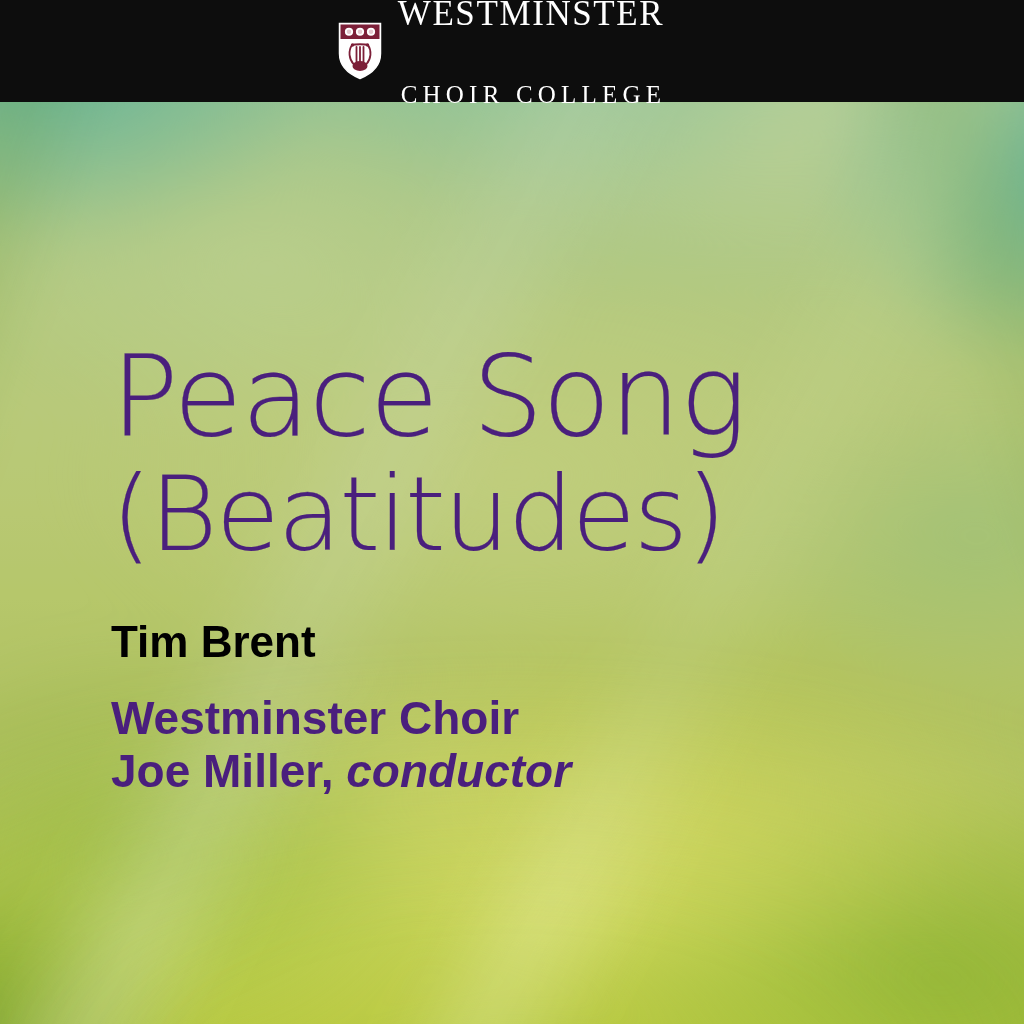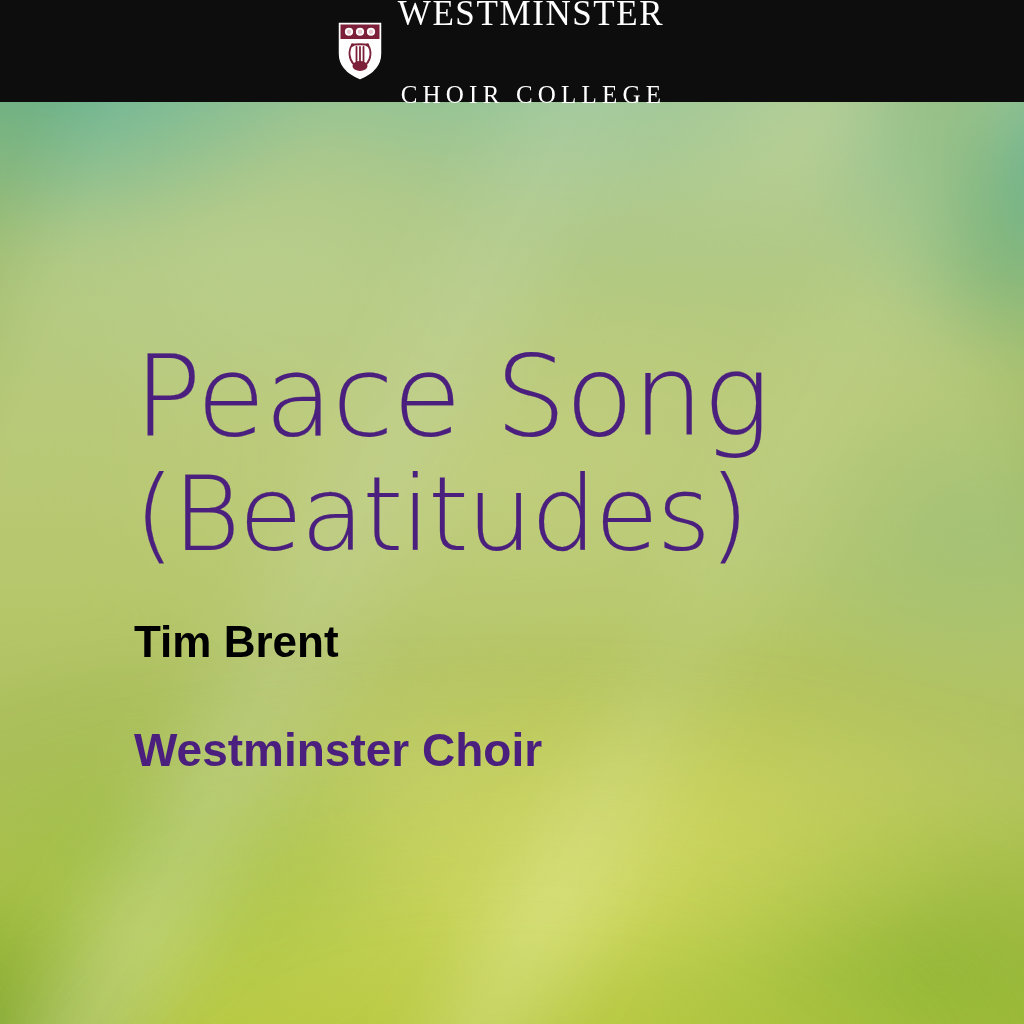--- a/index.html
+++ b/index.html
@@ -131,21 +131,21 @@
     letter-spacing: 5.2px;
     font-weight: 400;
     margin-top: 20px;
     padding-left: 5px;
     white-space: nowrap;
   }
 
   
   #text-block {
     position: absolute;
-    left: 134px;
+    left: 111px;
     top: 340px;
     z-index: 6;
   }
   .title-line {
     font-family: "DejaVu Sans", sans-serif;
     font-weight: 300;
     color: #4a1f7d;
     font-size: 108px;
     line-height: 1.0;
     letter-spacing: -1px;
@@ -163,21 +163,21 @@
   #composer-name {
     font-family: "Liberation Sans", sans-serif;
     font-weight: 700;
     color: #000000;
     font-size: 44px;
     line-height: 1;
     margin-top: 54px;
     white-space: nowrap;
   }
   #performer-block {
-    margin-top: 60px;
+    margin-top: 28px;
   }
   .performer-line {
     font-family: "Liberation Sans", sans-serif;
     font-weight: 700;
     color: #4a1f7d;
     font-size: 46px;
     line-height: 1.16;
     white-space: nowrap;
   }
   .role-italic {
@@ -238,17 +238,21 @@
   <div id="text-block">
 
     <div id="album-title" class="title-line">Peace Song</div>
 
     <div id="album-subtitle" class="title-line">(Beatitudes)</div>
 
     <div id="composer-name">Tim Brent</div>
 
     <div id="performer-block">
       <div class="performer-line">Westminster Choir</div>
+      <div class="performer-line">
+        <span>Joe Miller,</span>
+        <span class="role-italic">conductor</span>
+      </div>
     </div>
 
   </div>
 
 </div>
 
 </body></html>

